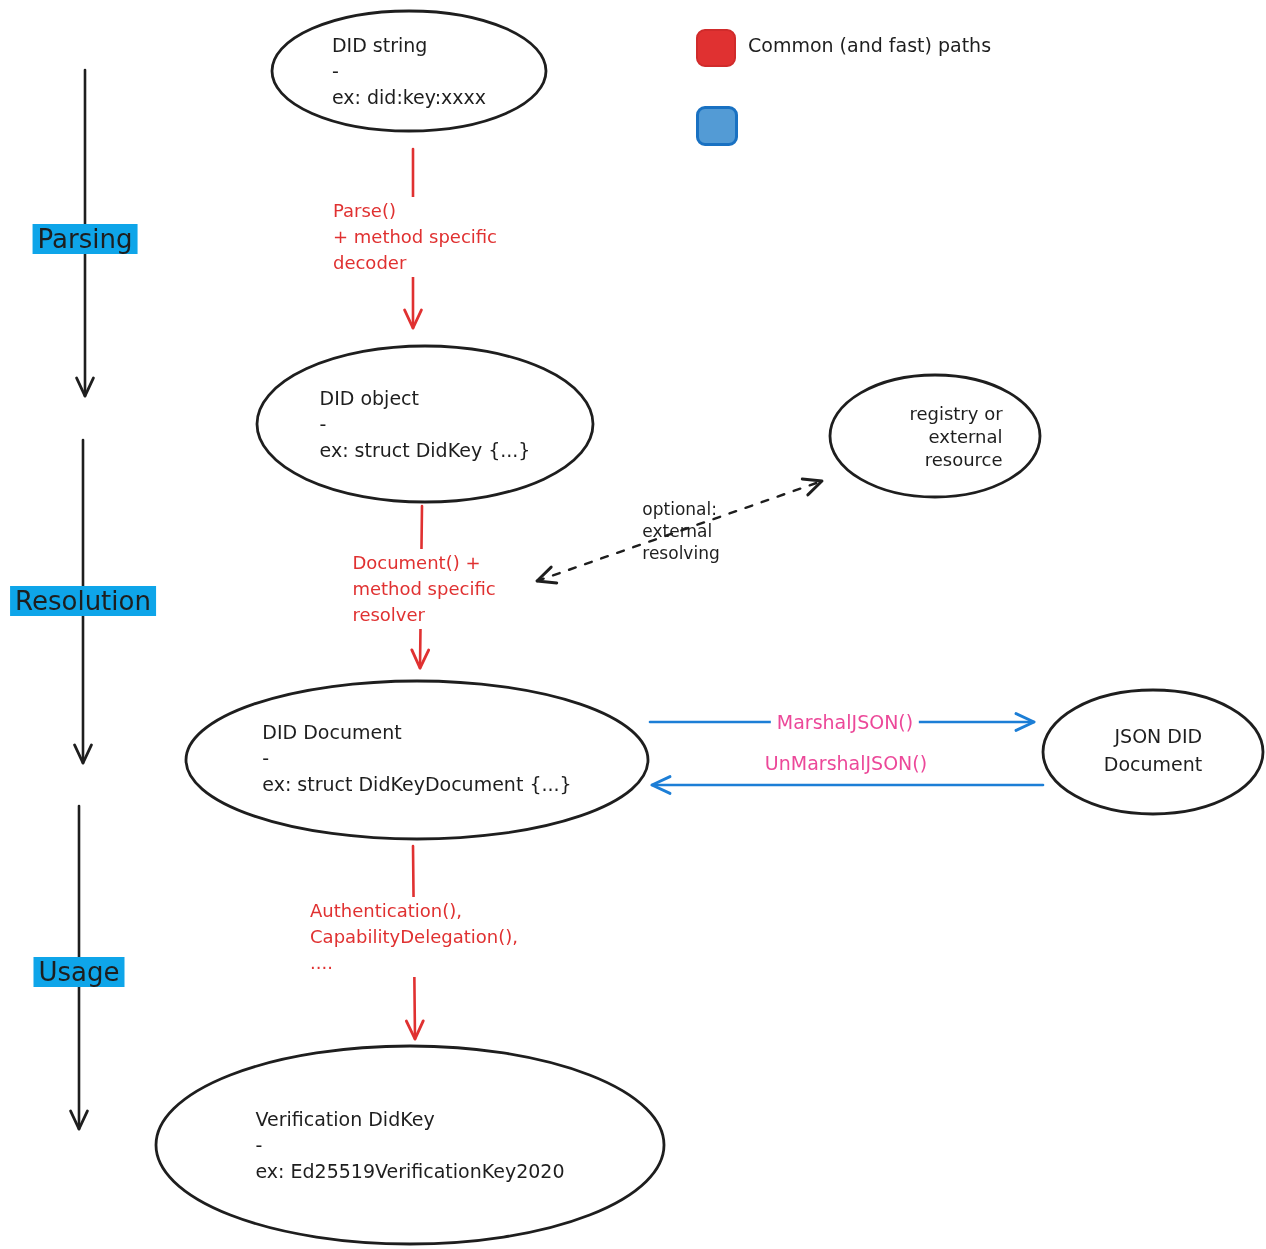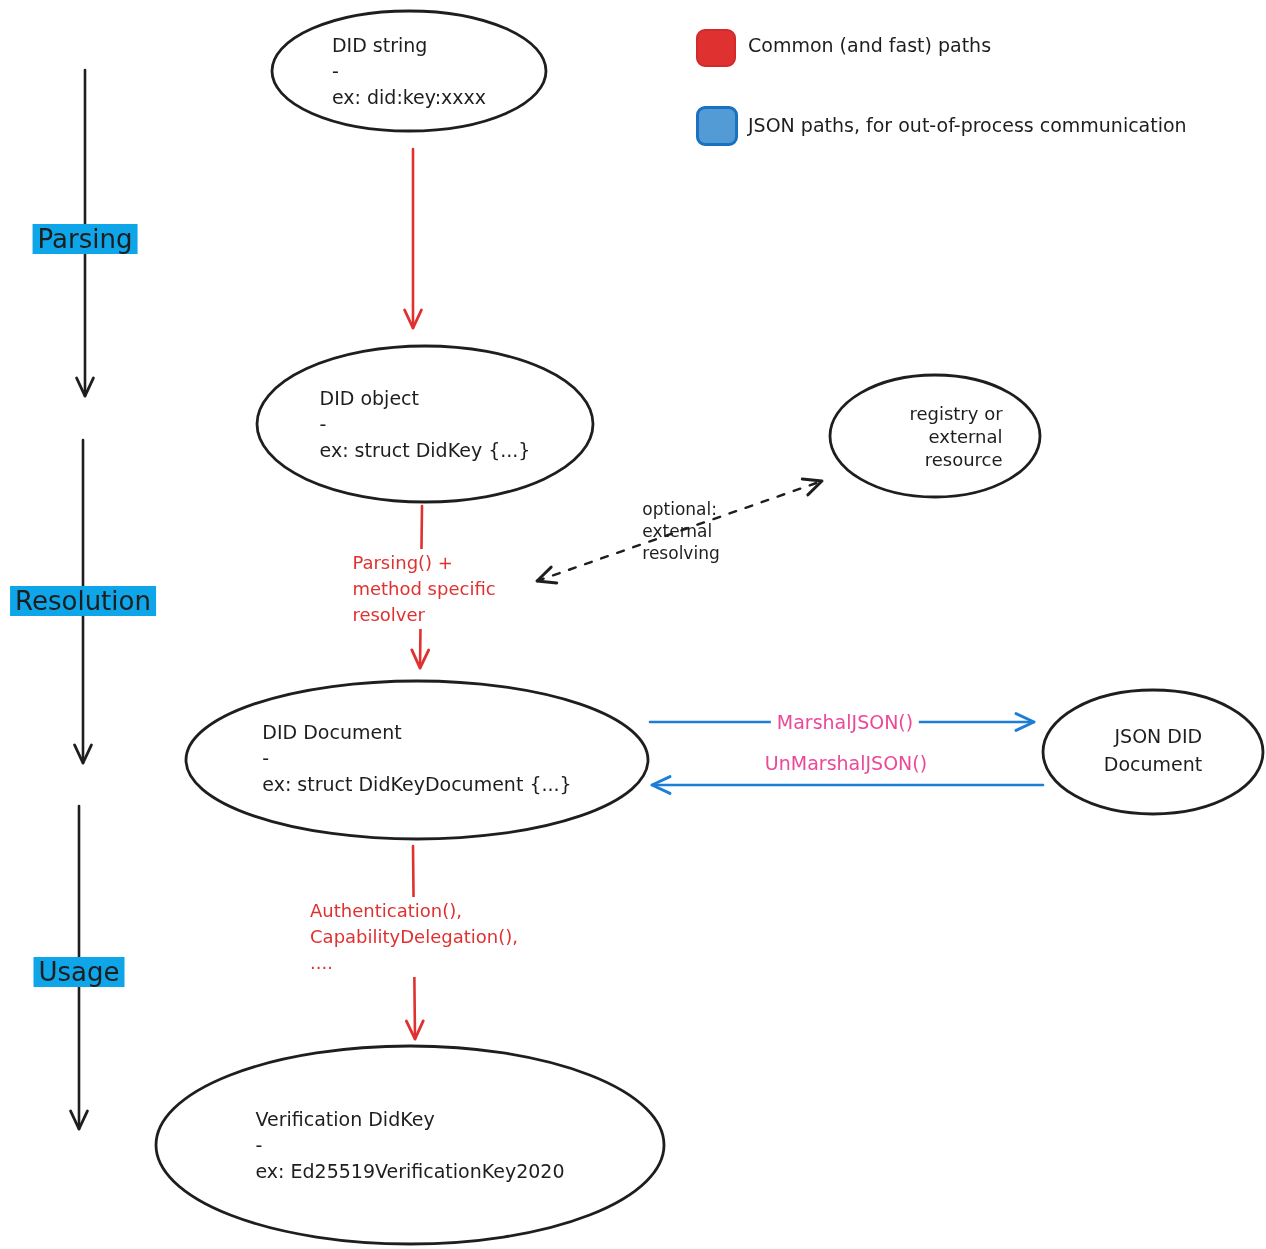--- a/index.html
+++ b/index.html
@@ -100,30 +100,32 @@
 resource</div>
   <div class="lbl node-lbl" style="left:417px;top:758px;">DID Document
 -
 ex: struct DidKeyDocument {...}</div>
   <div class="lbl json-node-lbl" style="left:1153px;top:750px;position:absolute;transform:translate(-50%,-50%);text-align:right;white-space:pre-line;">JSON DID
 Document</div>
   <div class="lbl node-lbl" style="left:410px;top:1145px;">Verification DidKey
 -
 ex: Ed25519VerificationKey2020</div>
 
-  <div class="lbl edge-lbl red" style="left:424px;top:589px;">Parsing() +
+  <div class="lbl edge-lbl red" style="left:415px;top:237px;">Parse()
++ method specific
+decoder</div>
+  <div class="lbl edge-lbl red" style="left:424px;top:589px;">Document() +
 method specific
 resolver</div>
   <div class="lbl edge-lbl plain" style="left:681px;top:531px;">optional:
 external
 resolving</div>
   <div class="lbl edge-lbl blue" style="left:845px;top:722px;">MarshalJSON()</div>
   <div class="lbl edge-lbl blue" style="left:846px;top:763px;">UnMarshalJSON()</div>
   <div class="lbl edge-lbl red" style="left:414px;top:937px;">Authentication(),
 CapabilityDelegation(),
 ....</div>
 
   <div class="legend-swatch red"></div>
   <div class="legend-lbl" style="top:45px;">Common (and fast) paths</div>
   <div class="legend-swatch blue"></div>
-  <div class="legend-lbl" style="top:125px;">JSON paths, for out-of-process communication</div>
 
 </div>
 
 </body></html>

